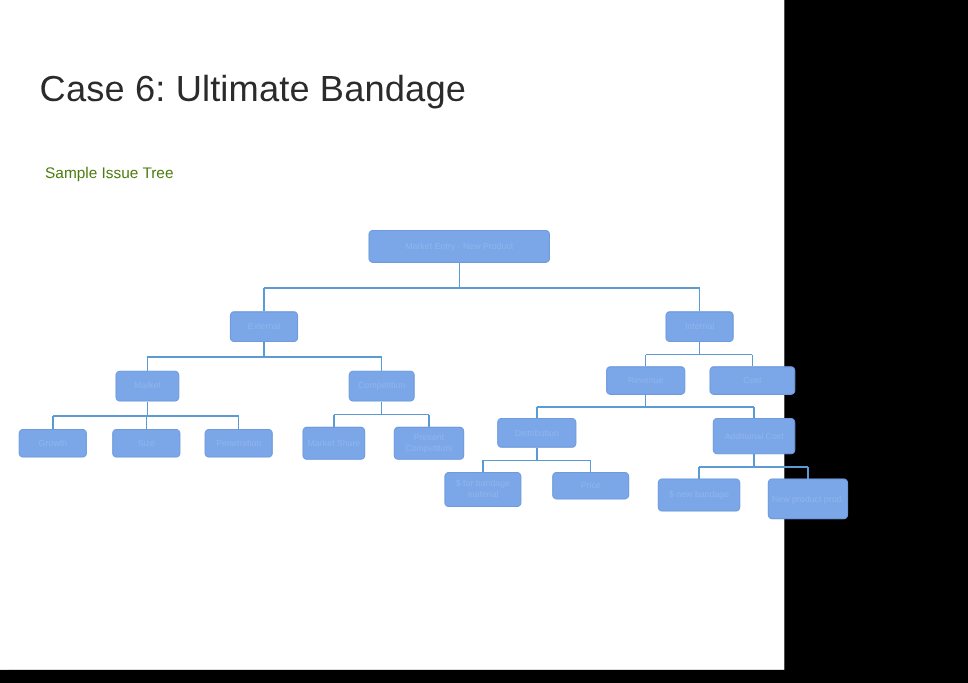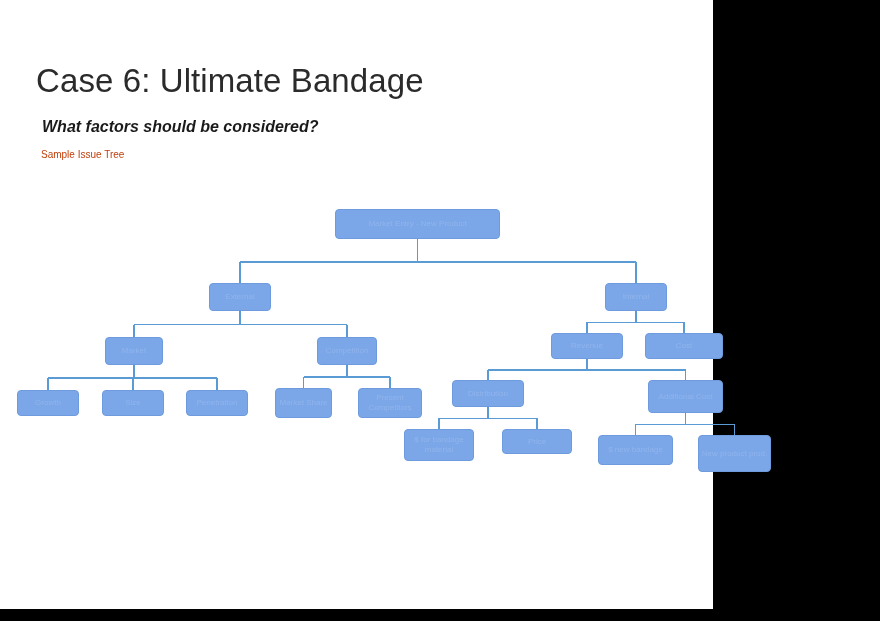--- a/index.html
+++ b/index.html
@@ -64,23 +64,23 @@
     font-weight: bold;
     font-style: italic;
     color: #1a1a1a;
     white-space: nowrap;
   }
 
   #subtitle-caption {
     position: absolute;
     left: 41px;
     top: 149px;
-    font-size: 10px;
+    font-size: 14px;
     font-weight: 400;
-    color: #c2410c;
+    color: #4d7c0f;
     white-space: nowrap;
     text-align: center;
   }
 
   #issue-tree {
     position: absolute;
     left: 0;
     top: 195px;
     width: 797px;
     height: 300px;
@@ -114,21 +114,20 @@
     line-height: 1.2;
   }
 </style>
 </head>
 <body>
 
 <div id="slide">
 
   <h1 id="page-title">Case 6: Ultimate Bandage</h1>
 
-  <div id="subtitle-question">What factors should be considered?</div>
 
   <div id="subtitle-caption">Sample Issue Tree</div>
 
   <div id="issue-tree">
     <svg class="tree-svg" id="tree-connectors" viewBox="0 0 797 300" preserveAspectRatio="none" aria-hidden="true">
         <line x1="417.5" y1="44" x2="417.5" y2="66.88" stroke="#5B9BD5" stroke-width="1.3" shape-rendering="crispEdges"></line>
         <line x1="240" y1="66.88" x2="636" y2="66.88" stroke="#5B9BD5" stroke-width="1.3" shape-rendering="crispEdges"></line>
         <line x1="240" y1="66.88" x2="240" y2="88" stroke="#5B9BD5" stroke-width="1.3" shape-rendering="crispEdges"></line>
         <line x1="636" y1="66.88" x2="636" y2="88" stroke="#5B9BD5" stroke-width="1.3" shape-rendering="crispEdges"></line>
         <line x1="240" y1="116" x2="240" y2="129.52" stroke="#5B9BD5" stroke-width="1.3" shape-rendering="crispEdges"></line>

